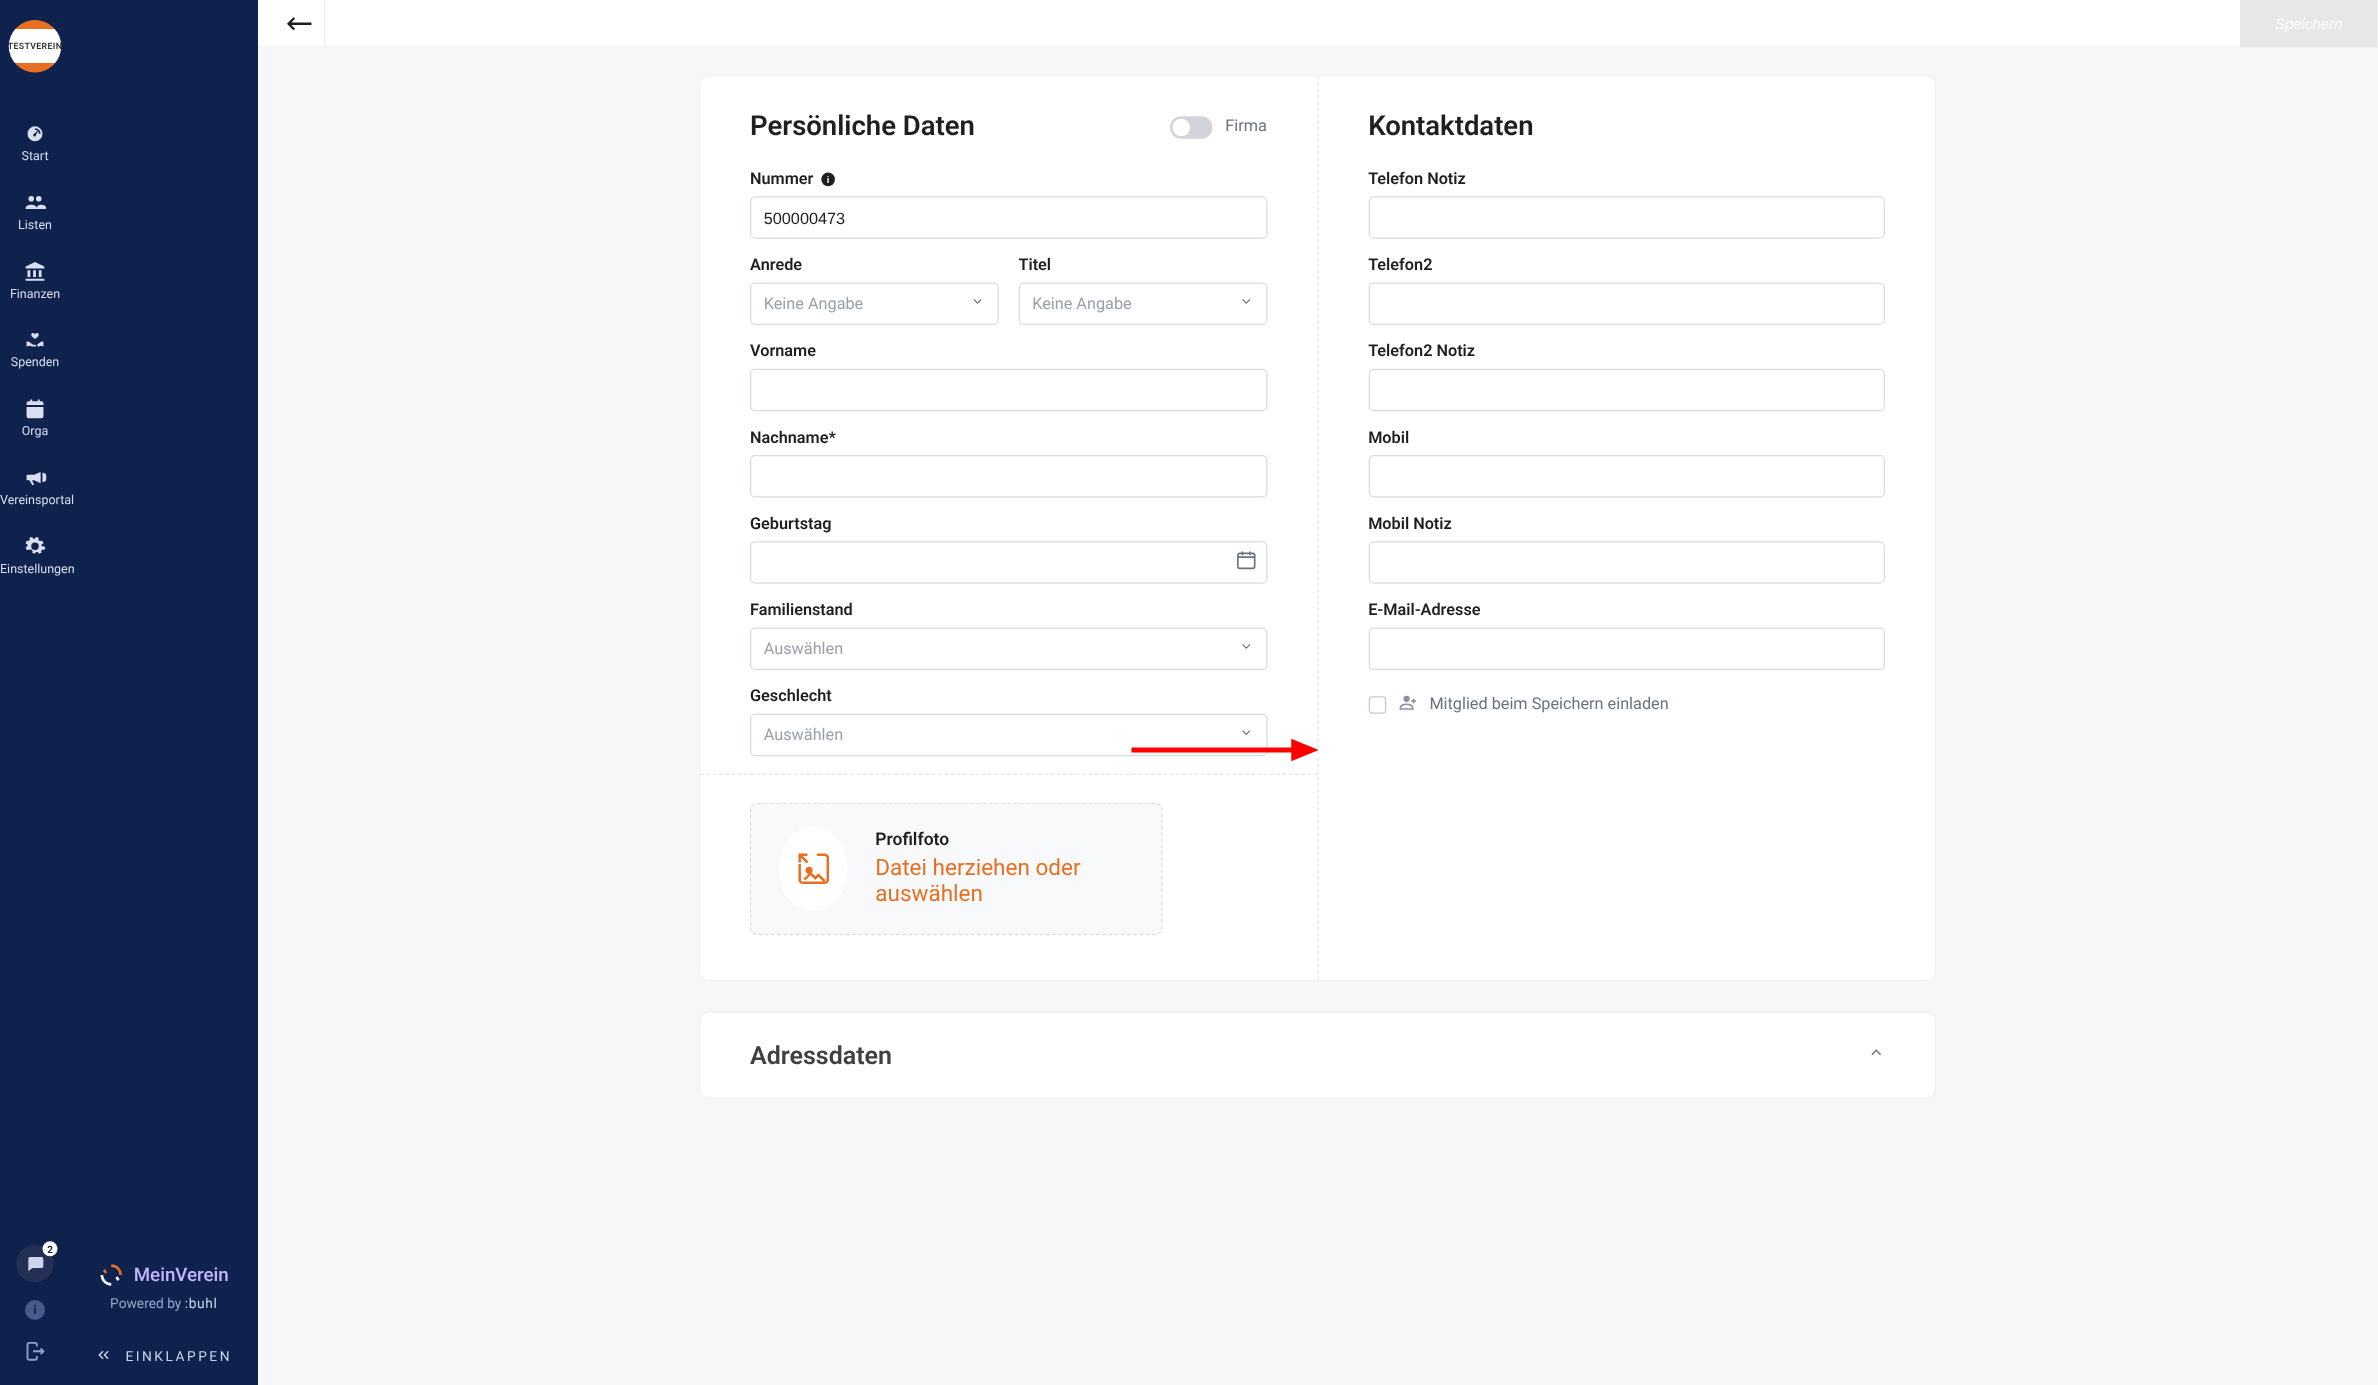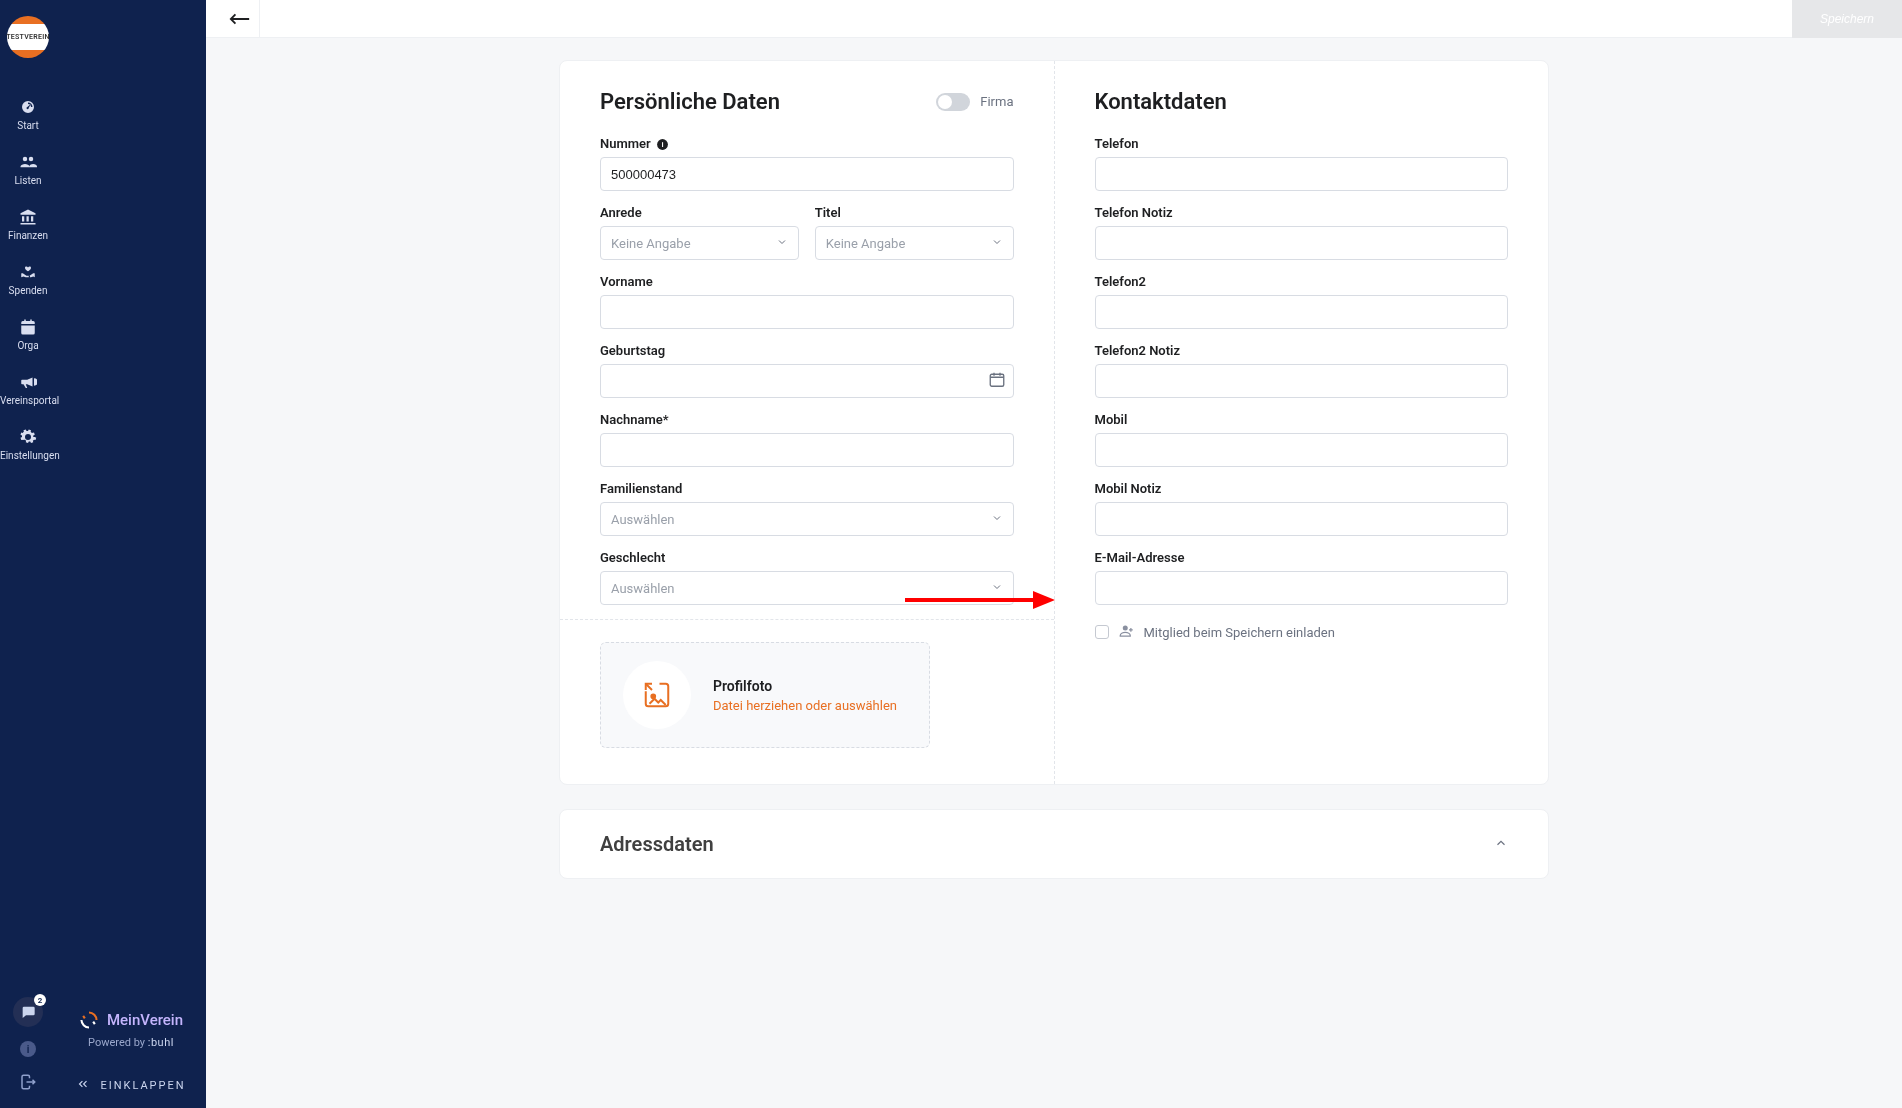--- a/index.html
+++ b/index.html
@@ -59,21 +59,21 @@
 
 .divider-dash { border-top:1px dashed #e2e5ea; margin: 4px -40px 22px; }
 
 .invite-row { display:flex; align-items:center; gap:10px; font-size:13px; color:#6b7280; margin-top:18px; }
 .invite-row .chk { width:14px; height:14px; border:1.5px solid #c5c9d1; border-radius:3px; background:#fff; cursor:pointer; }
 .invite-row .uic { color:#8a90a0; }
 
 .upload-box { border:1px dashed #d8dce3; border-radius:6px; background:#f8f9fb; padding:18px 22px; display:flex; align-items:center; gap:22px; width: 330px; margin-top: 6px; }
 .upload-circle { width:68px; height:68px; border-radius:50%; background:#fff; display:flex; align-items:center; justify-content:center; color:#e86f22; }
 .upload-text .t1 { font-size:14px; font-weight:600; color:#1e1f21; margin-bottom:4px; }
-.upload-text .t2 { font-size:13px; color:#e86f22; cursor:pointer; }
+.upload-text .t2 { font-size:18px; color:#e86f22; cursor:pointer; }
 
 .section-card { max-width: 990px; margin: 0 auto; background:#fff; border-radius:8px; border:1px solid #eef0f3; padding: 22px 40px; display:flex; align-items:center; justify-content:space-between; }
 .section-card h3 { font-size:20px; font-weight:600; color:#404040; }
 .section-card .expand { color:#6b7280; cursor:pointer; }
 
 
 .arrow-annot { position:absolute; pointer-events:none; }
 
 .rel { position: relative; }
 </style>
@@ -234,36 +234,36 @@
                       </svg></span>
                 </div>
               </div>
             </div>
 
             <div class="form-row">
               <label class="fl">Vorname</label>
               <input class="input" style="">
             </div>
             <div class="form-row">
+              <label class="fl">Nachname*</label>
+              <input class="input" style="">
+            </div>
+            <div class="form-row">
               <label class="fl">Geburtstag</label>
               <div class="input-date">
                 <input class="input" style="">
                 <span class="cal-ic">
                   <svg width="18" height="18" viewBox="0 0 24 24" fill="none" stroke="currentColor" stroke-width="1.8">
                       <rect x="3" y="5" width="18" height="16" rx="2"></rect>
                       <path d="M3 9h18M8 3v4M16 3v4"></path>
                     </svg>
                 </span>
               </div>
             </div>
             <div class="form-row">
-              <label class="fl">Nachname*</label>
-              <input class="input" style="">
-            </div>
-            <div class="form-row">
               <label class="fl">Familienstand</label>
               <div class="select">
                 <span class="ph">Auswählen</span>
                 <span class="chev"><svg width="12" height="12" viewBox="0 0 24 24" fill="none" stroke="currentColor" stroke-width="2">
                       <path d="M6 9l6 6 6-6"></path>
                     </svg></span>
               </div>
             </div>
             <div class="form-row">
               <label class="fl">Geschlecht</label>
@@ -293,24 +293,20 @@
               </div>
             </div>
           </div>
 
           <div class="col rel">
             <h2>
                 <span>Kontaktdaten</span>
               </h2>
 
             <div class="form-row">
-              <label class="fl">Telefon</label>
-              <input class="input" style="">
-            </div>
-            <div class="form-row">
               <label class="fl">Telefon Notiz</label>
               <input class="input" style="">
             </div>
             <div class="form-row">
               <label class="fl">Telefon2</label>
               <input class="input" style="">
             </div>
             <div class="form-row">
               <label class="fl">Telefon2 Notiz</label>
               <input class="input" style="">

